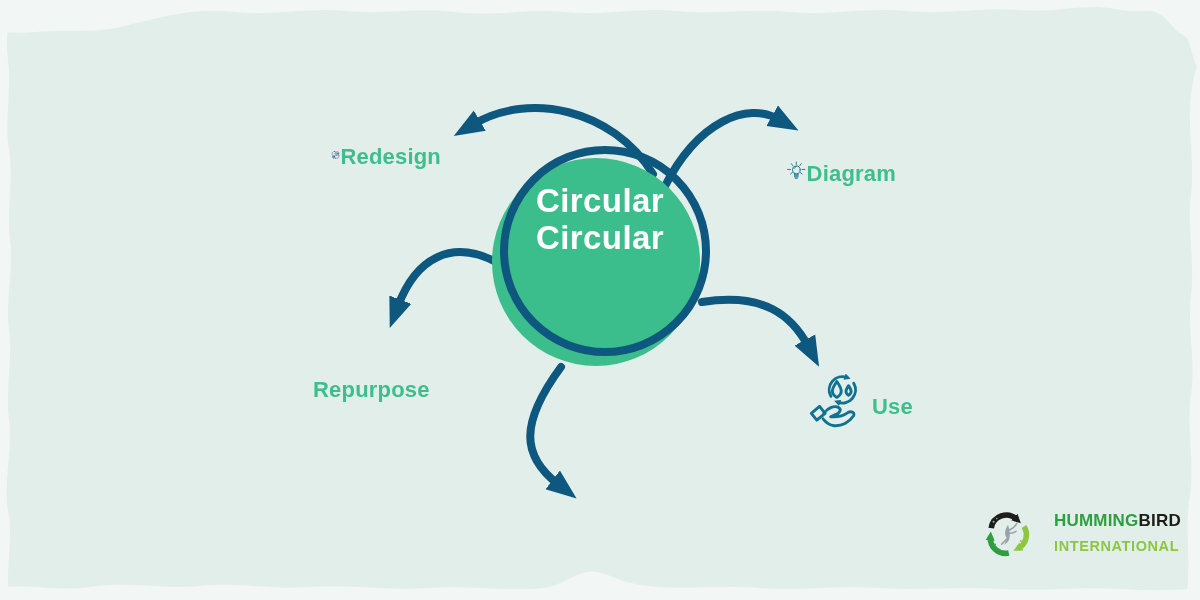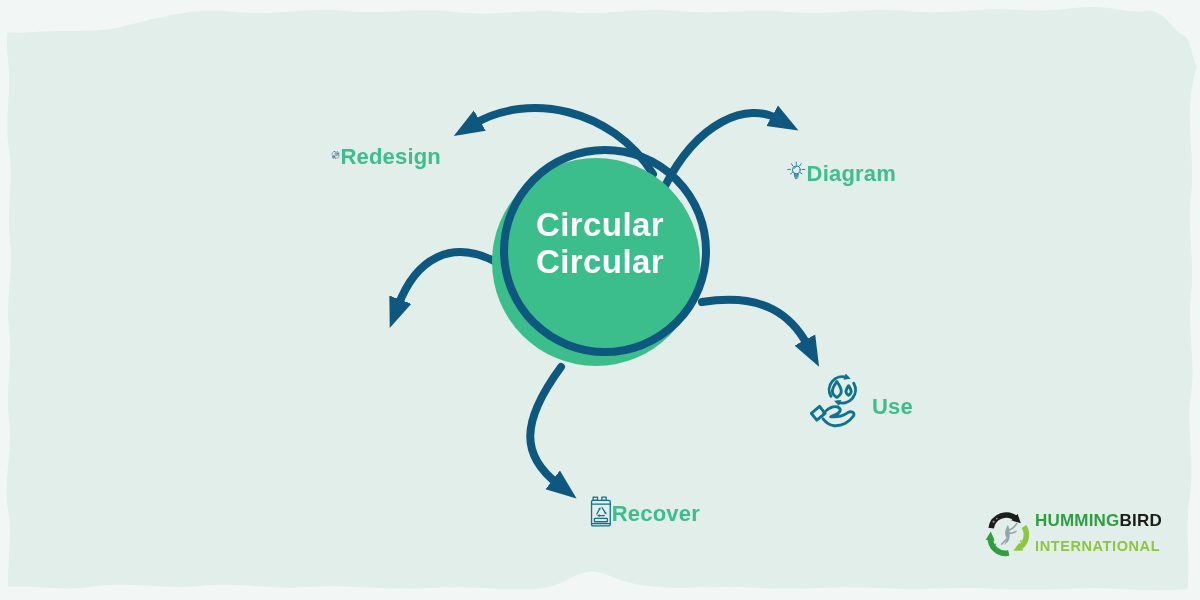--- a/index.html
+++ b/index.html
@@ -7,39 +7,39 @@
     position:relative;width:1200px;height:600px;overflow:hidden;
     background:var(--bg-main,#e2eeea);
     font-family:"Liberation Sans",sans-serif;
   }
   .layer{position:absolute;left:0;top:0;width:1200px;height:600px;}
   .edge{fill:var(--bg-edge,#f2f7f5);}
   
   .hub-green{fill:var(--hub-green,#3cbd8c);}
   .hub-ring{fill:none;stroke:var(--arrow-blue,#0e577f);stroke-width:8;}
   .hub-title{
-    position:absolute;left:487px;top:206px;width:226px;
+    position:absolute;left:487px;top:182px;width:226px;
     text-align:center;color:var(--title-white,#fff);
     font-weight:bold;font-size:33px;line-height:37px;letter-spacing:.4px;
   }
   .hub-title span{display:block;}
   
   .flow{stroke:var(--arrow-blue,#0e577f);stroke-width:8;fill:none;stroke-linecap:round;}
   .ah{fill:var(--arrow-blue,#0e577f);}
   
   .node{position:absolute;display:flex;flex-direction:row;align-items:center;}
   .node-label{font-weight:bold;color:var(--label-green,#3dbe8c);font-size:22px;margin-top:4px;letter-spacing:.2px;}
   .navy{stroke:var(--icon-navy,#1e4079);fill:none;stroke-width:4.5;stroke-linecap:round;stroke-linejoin:round;}
   .navy-thick{stroke:var(--icon-navy,#1e4079);fill:none;stroke-width:9;stroke-linecap:round;stroke-linejoin:round;}
   .bgline{stroke:var(--bg-main,#e2eeea);fill:none;stroke-width:3.5;stroke-linecap:round;}
   .teal{stroke:var(--icon-teal,#0f7291);fill:none;stroke-width:4.2;stroke-linecap:round;stroke-linejoin:round;}
   .teal-fill{fill:var(--icon-teal,#0f7291);stroke:none;}
   .navy-fill{fill:var(--icon-navy,#1e4079);stroke:none;}
   
-  .logo{position:absolute;left:984px;top:506px;display:flex;align-items:center;gap:3px;}
+  .logo{position:absolute;left:984px;top:506px;display:flex;align-items:center;gap:22px;}
   .logo-text{display:flex;flex-direction:column;line-height:1.05;}
   .logo-line1{font-weight:bold;font-size:17px;letter-spacing:.2px;}
   .logo-primary{color:var(--logo-green,#2f9e41);}
   .logo-secondary{color:var(--logo-black,#1d1d1b);}
   .logo-line2{font-weight:bold;font-size:14.5px;color:var(--logo-lime,#8dc63f);letter-spacing:.6px;margin-top:9px;}
   .lk{stroke:var(--logo-black,#1d1d1b);fill:none;stroke-width:7;}
   .lg{stroke:var(--logo-green,#2f9e41);fill:none;stroke-width:7;}
   .ll{stroke:var(--logo-lime,#8dc63f);fill:none;stroke-width:7;}
   .bird{fill:var(--logo-bird-gray,#98a2a9);stroke:none;}
   .bird-line{stroke:var(--logo-bird-gray,#98a2a9);fill:none;stroke-width:2;stroke-linecap:round;}
@@ -108,57 +108,49 @@
       <line class="teal" x1="42" y1="60" x2="42" y2="66"></line>
       <line class="teal" x1="58" y1="60" x2="58" y2="66"></line>
       <line class="teal" x1="41" y1="66" x2="59" y2="66"></line>
       <line class="teal" x1="41" y1="71" x2="59" y2="71"></line>
       <line class="teal" x1="41" y1="76" x2="59" y2="76"></line>
       <rect class="teal-fill" x="43" y="79" width="14" height="6" rx="3"></rect>
     </svg>
     <div class="node-label">Diagram</div>
   </div>
 
+  <div class="node" style="left:313px;top:350px;width:110px">
+    <svg width="76" height="76" viewBox="0 0 100 100">
+      <path class="navy" d="M54.6,30.3L62.0,34.0L61.5,39.1L53.6,41.3L51.8,44.6L54.4,52.4L50.4,55.6L43.3,51.6L39.7,52.6L36.0,60.0L30.9,59.5L28.7,51.6L25.4,49.8L17.6,52.4L14.4,48.4L18.4,41.3L17.4,37.7L10.0,34.0L10.5,28.9L18.4,26.7L20.2,23.4L17.6,15.6L21.6,12.4L28.7,16.4L32.3,15.4L36.0,8.0L41.1,8.5L43.3,16.4L46.6,18.2L54.4,15.6L57.6,19.6L53.6,26.7Z"></path>
+      <circle class="navy" cx="36" cy="34" r="9"></circle>
+      <path class="navy-thick" d="M76.4,15.8 A13,13 0 1 0 84.2,23.6"></path>
+      <path class="bgline" d="M76.4,15.8 A13,13 0 1 0 84.2,23.6"></path>
+      <line class="navy-thick" x1="64" y1="36" x2="24" y2="76"></line>
+      <line class="bgline" x1="64" y1="36" x2="24" y2="76"></line>
+    </svg>
+    <div class="node-label">Repurpose</div>
+  </div>
 
   <div class="node" style="left:803px;top:358px;width:110px">
     <svg width="94" height="94" viewBox="0 0 100 100">
       <defs>
         <marker id="ah-use" viewBox="0 0 10 10" refX="3" refY="5" markerWidth="2.8" markerHeight="2.8" orient="auto" markerUnits="strokeWidth">
           <path class="teal-fill" d="M0,1 L8,5 L0,9 Z"></path>
         </marker>
       </defs>
       <path class="teal" d="M40.5,37.5 A19,19 0 0 1 63.5,10.1" marker-end="url(#ah-use)"></path>
       <path class="teal" d="M73.5,18.5 A19,19 0 0 1 50.5,45.9" marker-end="url(#ah-use)"></path>
       <path class="teal" d="M49,16 C42,26 39,33 49,39 C59,33 56,26 49,16 Z"></path>
       <path class="teal" d="M66,22 C62,28 60,32 66,36 C72,32 70,28 66,22 Z"></path>
       <polygon class="teal" points="12,62 24,52 32,62 20,72"></polygon>
       <path class="teal" d="M30,62 C36,54 46,50 52,54 C56,57 53,62 47,64 L40,67 C50,68 58,66 65,61 C70,58 76,61 73,66 C67,75 56,81 45,80 C38,79 33,75 29,70"></path>
     </svg>
     <div class="node-label">Use</div>
   </div>
 
-  <div class="node" style="left:590px;top:468px;width:110px">
-    <svg width="61" height="87" viewBox="0 0 70 100">
-      <defs>
-        <marker id="ah-rec" viewBox="0 0 10 10" refX="3" refY="5" markerWidth="2.6" markerHeight="2.6" orient="auto" markerUnits="strokeWidth">
-          <path class="teal-fill" d="M0,1 L8,5 L0,9 Z"></path>
-        </marker>
-      </defs>
-      <rect class="teal" x="10" y="4" width="14" height="10"></rect>
-      <rect class="teal" x="38" y="4" width="14" height="10"></rect>
-      <rect class="teal" x="5" y="14" width="60" height="82" rx="4"></rect>
-      <line class="teal" x1="5" y1="26" x2="65" y2="26"></line>
-      <path class="teal" d="M22,58 L31,41" marker-end="url(#ah-rec)"></path>
-      <path class="teal" d="M39,38 L50,55" marker-end="url(#ah-rec)"></path>
-      <path class="teal" d="M46,63 L28,63" marker-end="url(#ah-rec)"></path>
-      <rect class="teal" x="14" y="72" width="42" height="11" rx="2"></rect>
-      <line class="teal" x1="5" y1="89" x2="65" y2="89"></line>
-    </svg>
-    <div class="node-label">Recover</div>
-  </div>
 
   <div class="logo">
     <svg width="48" height="54" viewBox="0 0 60 60">
       <defs>
         <marker id="ah-lk" viewBox="0 0 10 10" refX="3" refY="5" markerWidth="2" markerHeight="2" orient="auto" markerUnits="strokeWidth">
           <path d="M0,1 L8,5 L0,9 Z" fill="#1d1d1b"></path>
         </marker>
         <marker id="ah-lg" viewBox="0 0 10 10" refX="3" refY="5" markerWidth="2" markerHeight="2" orient="auto" markerUnits="strokeWidth">
           <path d="M0,1 L8,5 L0,9 Z" fill="#2f9e41"></path>
         </marker>

